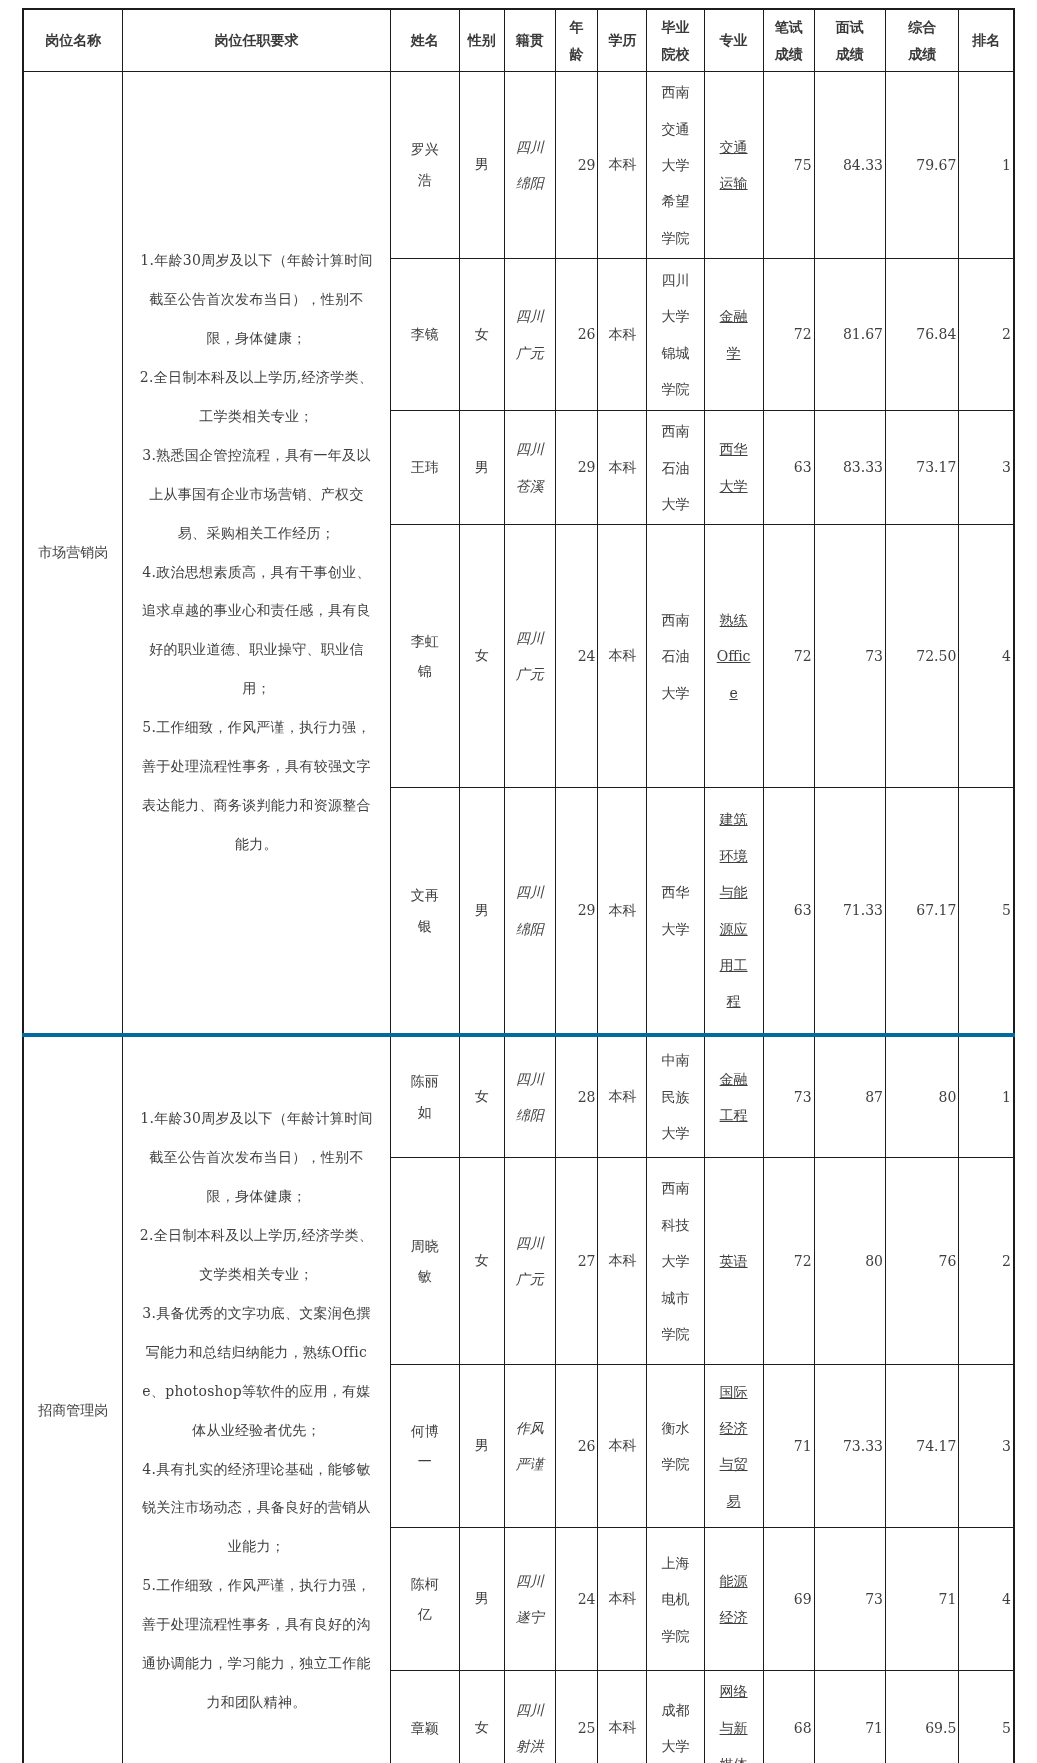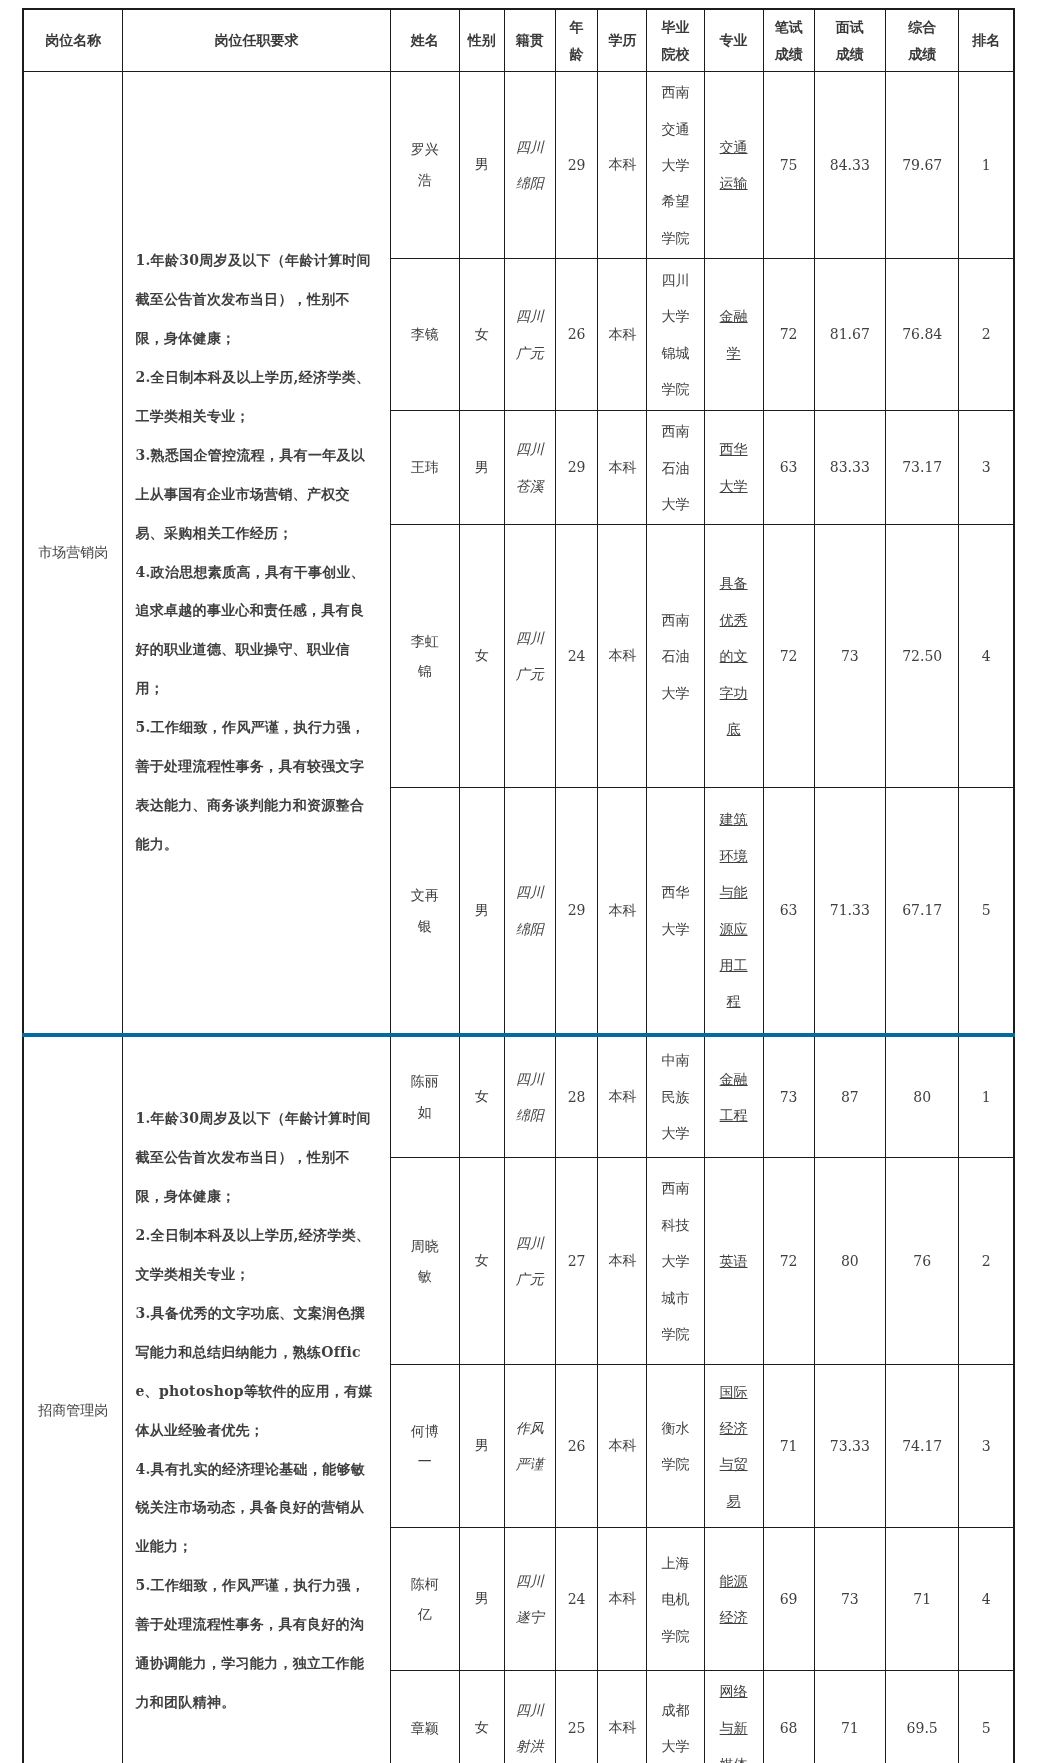--- a/index.html
+++ b/index.html
@@ -26,30 +26,29 @@
   }
   
   col.c-pos{width:98px;} col.c-req{width:262px;} col.c-name{width:68px;}
   col.c-gender{width:44px;} col.c-home{width:50px;} col.c-age{width:42px;}
   col.c-edu{width:48px;} col.c-school{width:56px;} col.c-major{width:58px;}
   col.c-written{width:50px;} col.c-interview{width:70px;}
   col.c-overall{width:72px;} col.c-rank{width:54px;}
 
   td.pos-cell { line-height:2.2; padding:4px 14px; }
   td.req-cell {
-    text-align:left; white-space:pre-line;
+    text-align:center; white-space:pre-line;
     line-height:2.78; padding:12px 12px;
     letter-spacing:0.3px;
-    font-weight:bold;
   }
   td.wrap2 { line-height:2.6; padding:2px 8px;font-style:italic; }   
   td.school-cell { line-height:2.6; padding:2px 10px; }
   td.major-cell { line-height:2.6; padding:2px 12px;text-decoration:underline; }
   td.name-cell { line-height:2.2; padding:2px 16px; }
-  td.num-cell { line-height:2.2; white-space:nowrap; }
+  td.num-cell { line-height:2.2; white-space:nowrap;text-align:right; }
 
   tr.hdr { height:52px; }
   tr.g1r1{height:185px;} tr.g1r2{height:152px;} tr.g1r3{height:110px;}
   tr.g1r4{height:263px;} tr.g1r5{height:247px;}
   tr.g2r1{height:123px;} tr.g2r2{height:207px;} tr.g2r3{height:163px;}
   tr.g2r4{height:143px;} tr.g2r5{height:108px;}
   tr.group-sep > td { border-top:4px solid #0369a1; }
 </style>
 </head>
 <body>
@@ -139,21 +138,21 @@
       <td class="num-cell">73.17</td>
       <td class="num-cell">3</td>
     </tr>
     <tr class="g1r4">
       <td class="name-cell">李虹锦</td>
       <td>女</td>
       <td class="wrap2">四川广元</td>
       <td class="num-cell">24</td>
       <td>本科</td>
       <td class="school-cell">西南石油大学</td>
-      <td class="major-cell">具备优秀的文字功底</td>
+      <td class="major-cell">熟练Office</td>
       <td class="num-cell">72</td>
       <td class="num-cell">73</td>
       <td class="num-cell">72.50</td>
       <td class="num-cell">4</td>
     </tr>
     <tr class="g1r5">
       <td class="name-cell">文再银</td>
       <td>男</td>
       <td class="wrap2">四川绵阳</td>
       <td class="num-cell">29</td>

